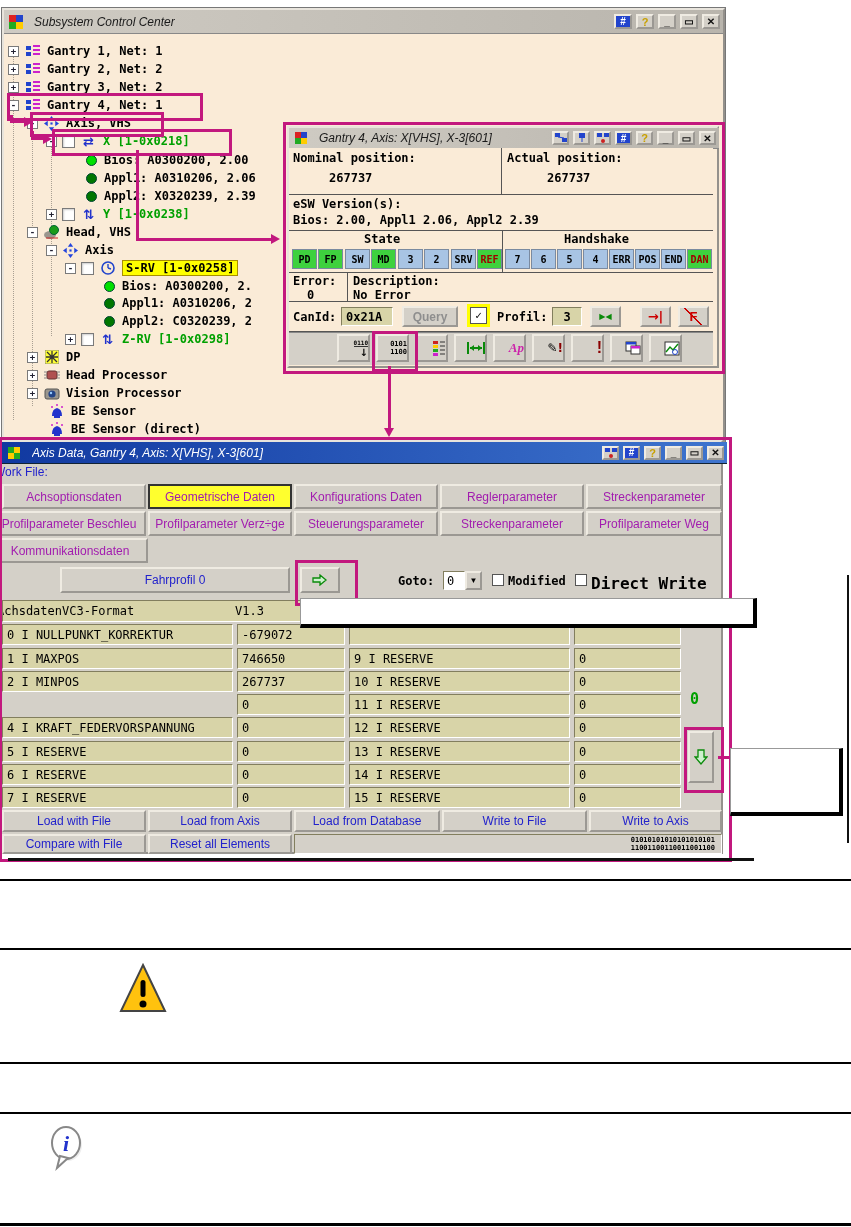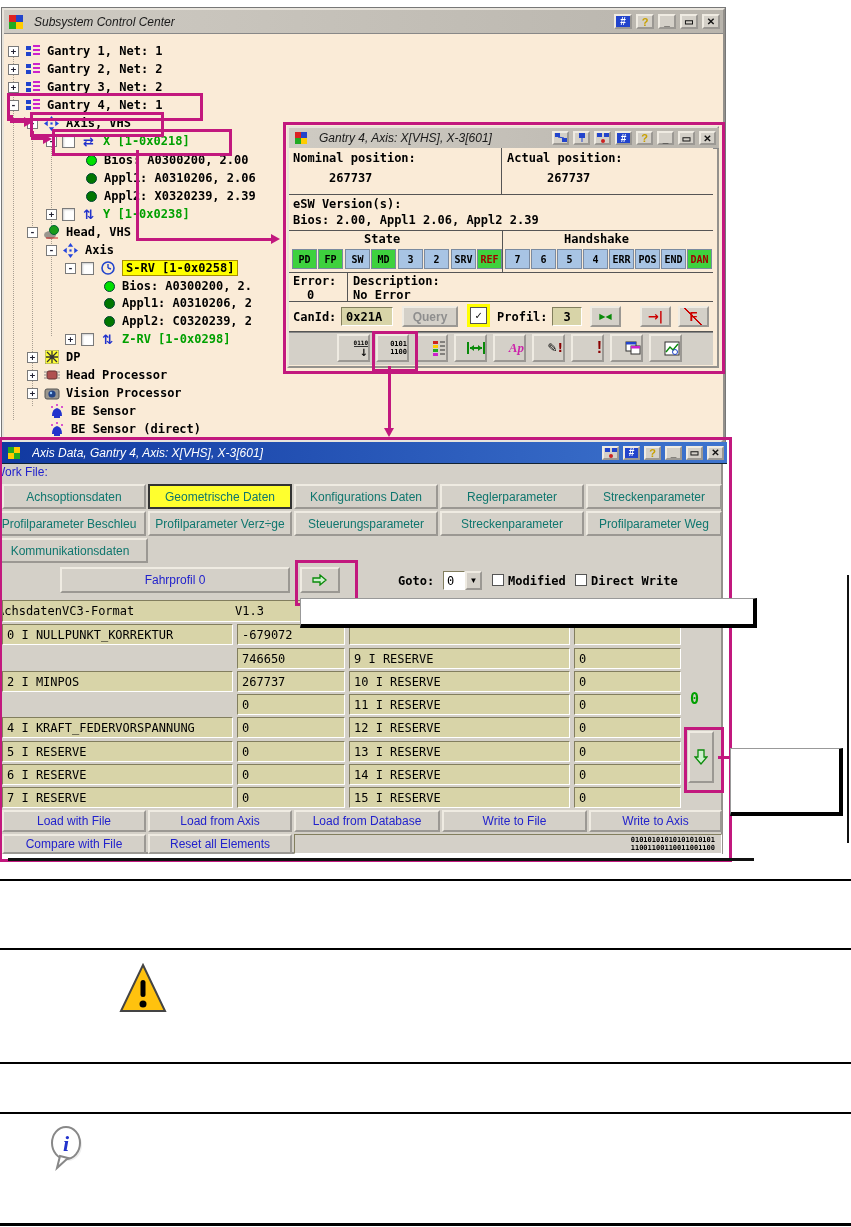--- a/index.html
+++ b/index.html
@@ -46,21 +46,21 @@
   .cblue{background:#A8C4E4}.cgreen{background:#3ED13E}
   .khaki{background:#D8D4A8;border:1px solid;border-color:#827E5E #FFF #FFF #827E5E;box-sizing:border-box}
   .btn{background:#D4D0C8;border:2px outset #EFEBE2;color:#2222CC;box-sizing:border-box;
        display:flex;align-items:center;justify-content:center;font:12px "Liberation Sans",sans-serif;white-space:nowrap;overflow:hidden}
   .btn.gray{color:#8E8E8E}
   .tb2{position:absolute;width:33px;height:28px;background:#D4D0C8;border:2px outset #EFEBE2;box-sizing:border-box;
        display:flex;flex-direction:column;align-items:flex-end;justify-content:center;line-height:1}
   .cell{position:absolute;height:21px;background:#D8D4A8;border:1px solid;border-color:#827E5E #FFF #FFF #827E5E;
         box-sizing:border-box;font:12px "DejaVu Sans Mono",monospace;color:#000;display:flex;align-items:center;
         padding:0 4px;white-space:pre;overflow:hidden}
-  .tab{position:absolute;height:25px;background:#D4D0C8;border:2px outset #EFEBE2;color:#0f766e;
+  .tab{position:absolute;height:25px;background:#D4D0C8;border:2px outset #EFEBE2;color:#a21caf;
        box-sizing:border-box;display:flex;align-items:center;justify-content:center;
        font:12px "Liberation Sans",sans-serif;white-space:nowrap;overflow:hidden}
   .tab.sel{background:#FFFF2E;border:2px solid #333}
   .rule{position:absolute;left:0;width:851px;background:#000}
   .fld{background:#fff;border:1px solid;border-color:#827E5E #FFF #FFF #827E5E;box-sizing:border-box;
        font:12px "DejaVu Sans Mono",monospace;display:flex;align-items:center;padding-left:3px}
   .ck{width:12px;height:12px;background:#fff;border:1px solid #555;box-sizing:border-box;flex:none}
 </style>
 </head>
 <body>
@@ -470,33 +470,34 @@
     <svg width="16" height="12">
         <polygon points="1,4 8,4 8,1 14,6 8,11 8,8 1,8" fill="#CFF0CF" stroke="#0A8A0A" stroke-width="1.3"></polygon>
       </svg>
   </div>
   <div class="a lblb" style="left:398px;top:574px;font-size:12px">Goto:</div>
   <div class="a fld" style="left:443px;top:571px;width:22px;height:19px">0</div>
   <div class="btn a" style="left:465px;top:571px;width:17px;height:19px;color:#000;font-size:8px">▼</div>
   <div class="a ck" style="left:492px;top:574px"></div>
   <div class="a lblb" style="left:508px;top:574px;font-size:12px">Modified</div>
   <div class="a ck" style="left:575px;top:574px"></div>
-  <div class="a lblb" style="left:591px;top:574px;font-size:12px">Direct Write</div>
+  <div class="a lblb" style="left:591px;top:574px;font-size:16px">Direct Write</div>
 
   <div class="cell" style="left:2px;top:600px;width:398px;height:22px;padding:0">
     <span style="position:absolute;left:-6px">AchsdatenVC3-Format</span>
     <span style="position:absolute;left:232px">V1.3</span>
   </div>
   <div class="cell" style="left:404px;top:600px;width:314px;height:22px"></div>
 
   <div class="cell" style="left:2px;top:624px;width:231px">0 I NULLPUNKT_KORREKTUR</div>
   <div class="cell" style="left:237px;top:624px;width:108px">-679072</div>
   <div class="cell" style="left:349px;top:624px;width:221px"></div>
   <div class="cell" style="left:574px;top:624px;width:107px"></div>
 
+  <div class="cell" style="left:2px;top:648px;width:231px">1 I MAXPOS</div>
   <div class="cell" style="left:237px;top:648px;width:108px">746650</div>
   <div class="cell" style="left:349px;top:648px;width:221px">9 I RESERVE</div>
   <div class="cell" style="left:574px;top:648px;width:107px">0</div>
 
   <div class="cell" style="left:2px;top:671px;width:231px">2 I MINPOS</div>
   <div class="cell" style="left:237px;top:671px;width:108px">267737</div>
   <div class="cell" style="left:349px;top:671px;width:221px">10 I RESERVE</div>
   <div class="cell" style="left:574px;top:671px;width:107px">0</div>
 
   <div class="cell" style="left:237px;top:694px;width:108px">0</div>

